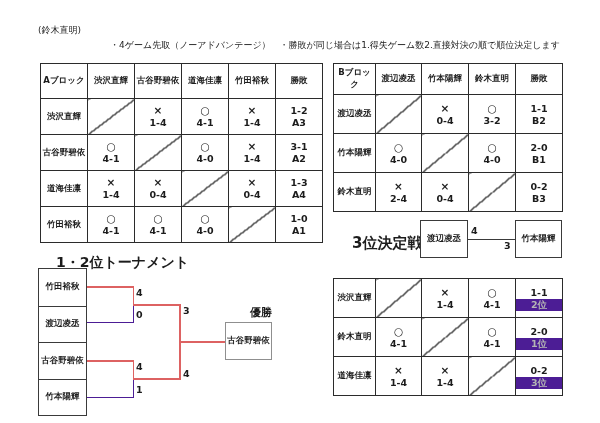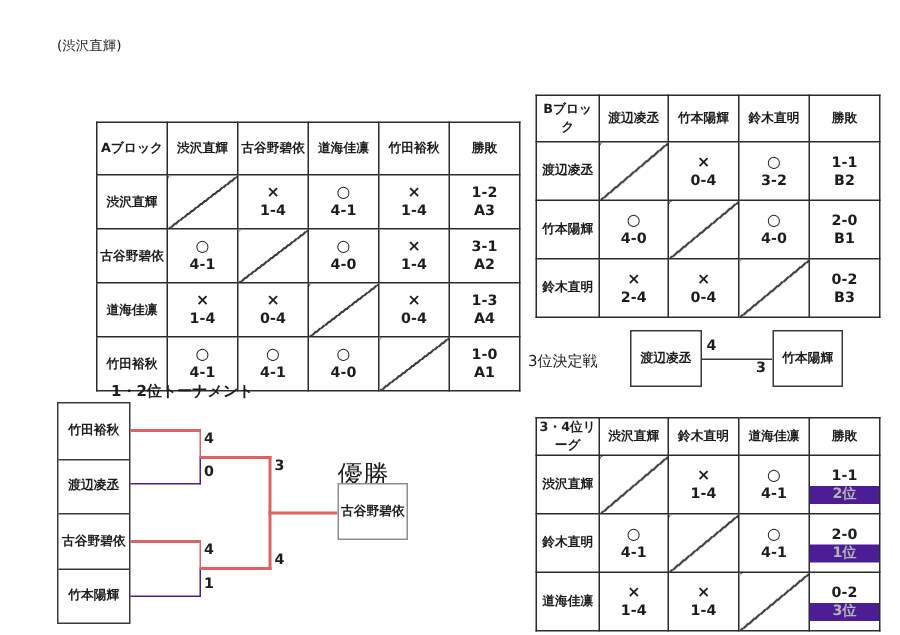--- a/index.html
+++ b/index.html
@@ -10,70 +10,71 @@
   }
   .abs { position:absolute; }
 
   
   .date { left:36px; top:7px; font-size:9.5px; font-weight:bold; }
   .title { left:0; top:7px; width:540px; text-align:center; font-size:10px; font-weight:bold; }
   .method-label { left:38px; top:24px; font-size:9px; }
   .method-text { left:110px; top:39px; font-size:9px; }
 
   
-  table.t { position:absolute; border-collapse:collapse; table-layout:fixed;margin-left:24px; }
+  table.t { position:absolute; border-collapse:collapse; table-layout:fixed; }
   table.t th, table.t td {
     border:1px solid #2b2b2b; padding:0; text-align:center; vertical-align:middle;
     font-weight:bold; overflow:hidden;
   }
   .hd { font-size:8.5px; }
   .mk { font-size:10.5px; line-height:13px; }
   .sc { font-size:9.5px; line-height:12px; }
   .rec { font-size:9.5px; line-height:13px; }
   .rk  { font-size:9.5px; line-height:12px; }
   .rk.gray { color:#b4b4b4; }
   td.diag {
     background:linear-gradient(to bottom right,
       transparent calc(50% - 0.7px), #3a3a3a calc(50% - 0.7px),
       #3a3a3a calc(50% + 0.7px), transparent calc(50% + 0.7px));
   }
 
   
-  .tp-label { left:352px; top:234px; font-size:10px; font-weight:normal; }
+  .tp-label { left:352px; top:234px; font-size:15px; font-weight:bold; }
   .tp-box { border:1px solid #3a3a3a; width:48px; height:38px; display:flex;
             align-items:center; justify-content:center; font-size:8.5px; font-weight:bold;
             box-sizing:border-box; background:#fff; }
   .tp-line { height:1px; background:#3a3a3a; }
   .tp-score { font-size:9.5px; font-weight:bold; }
 
   
-  .bk-label { left:74px; top:254px; font-size:10px; font-weight:bold; }
+  .bk-label { left:56px; top:254px; font-size:14px; font-weight:bold; }
   .bk-box { left:38px; top:268px; width:49px; height:148px; border:1px solid #3a3a3a;
             box-sizing:border-box; background:#fff; }
   .bk-cell { height:36.5px; display:flex; align-items:center; justify-content:center;
              font-size:8.5px; font-weight:bold; box-sizing:border-box; }
   .bk-cell + .bk-cell { border-top:1px solid #3a3a3a; }
   .hline { position:absolute; height:1.5px; }
   .vline { position:absolute; width:1.5px; }
   .red { background:#dd6262; }
   .gray { background:#4c1d95; }
   .bk-score { position:absolute; font-size:9.5px; font-weight:bold; }
-  .champ-label { left:225px; top:305px; width:47px; text-align:left; font-size:17px; font-weight:normal; }
+  .champ-label { left:225px; top:305px; width:47px; text-align:right; font-size:11px; font-weight:bold; }
   .champ-box { left:225px; top:322px; width:47px; height:38px; border:1px solid #8f8f8f;
                box-sizing:border-box; display:flex; align-items:center; justify-content:center;
                font-size:8.5px; font-weight:bold; background:#fff; }
 </style>
 </head>
 <body>
 
 <div class="canvas">
 
-  <div class="abs method-label">(渋沢直輝)</div>
-
-  <table class="t" style="left:40px; top:81px; width:282px;">
+  <div class="abs method-label">(鈴木直明)</div>
+  <div class="abs method-text">・4ゲーム先取（ノーアドバンテージ）　・勝敗が同じ場合は1.得失ゲーム数2.直接対決の順で順位決定します</div>
+
+  <table class="t" style="left:40px; top:63px; width:282px;">
     <colgroup>
         <col style="width:47px">
         <col style="width:47px">
         <col style="width:47px">
         <col style="width:47px">
         <col style="width:47px">
         <col style="width:47px">
       </colgroup>
     <tbody>
         <tr style="height:35px">
@@ -274,27 +275,20 @@
 
   <table class="t" style="left:333px; top:278px; width:229px;">
     <colgroup>
         <col style="width:42px">
         <col style="width:46px">
         <col style="width:47px">
         <col style="width:47px">
         <col style="width:47px">
       </colgroup>
     <tbody>
-        <tr style="height:23px">
-      <th class="hd">3・4位リーグ</th>
-      <th class="hd">渋沢直輝</th>
-      <th class="hd">鈴木直明</th>
-      <th class="hd">道海佳凛</th>
-      <th class="hd">勝敗</th>
-    </tr>
     <tr style="height:39px">
       <th class="hd">渋沢直輝</th>
       <td class="diag"></td>
       <td>
             <div class="mk">×</div>
             <div class="sc">1-4</div>
           </td>
       <td>
             <div class="mk">○</div>
             <div class="sc">4-1</div>

